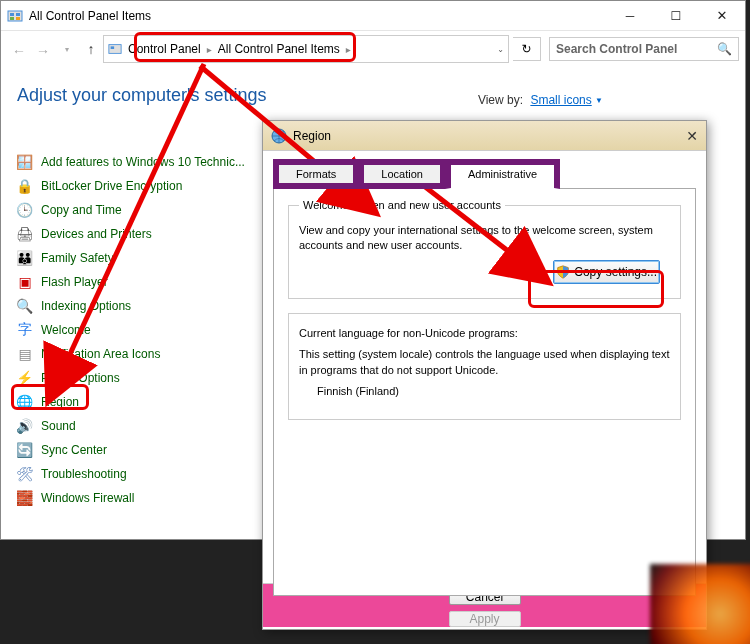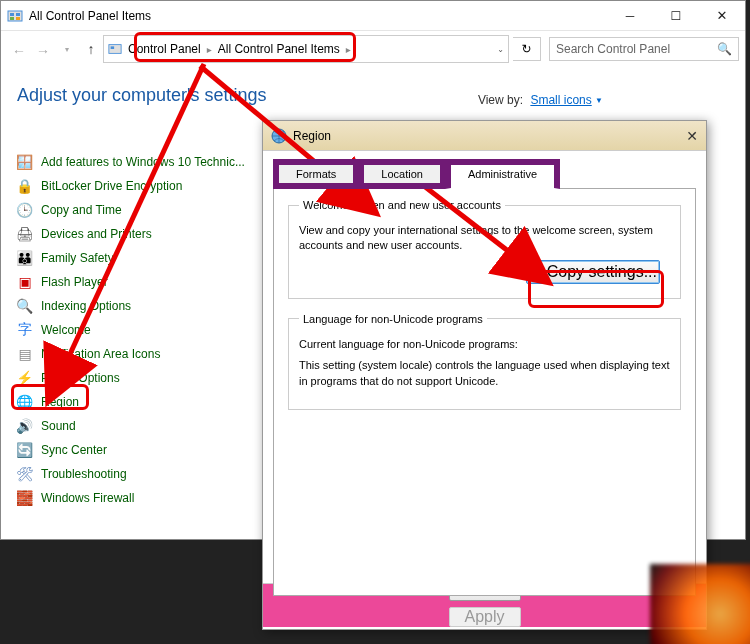--- a/index.html
+++ b/index.html
@@ -10,21 +10,21 @@
   .titlebar .title-text { flex: 1; font-size: 12px; color: #000; }
   .win-btn { width: 46px; height: 30px; display: flex; align-items: center; justify-content: center; font-size: 12px; color: #222; }
   .win-btn.close { font-size: 13px; }
   .nav { height: 36px; display: flex; align-items: center; padding: 0 6px; }
   .nav-arrow { width: 24px; height: 24px; display: flex; align-items: center; justify-content: center; font-size: 14px; color: #aaa; }
   .nav-arrow.enabled{ color:#333; }
   .breadcrumb { flex: 1; height: 28px; background: #fff; border: 1px solid #ccc; display: flex; align-items: center; padding: 0 4px; font-size: 12px; margin-right: 4px; }
   .breadcrumb .sep { margin: 0 6px; color: #888; font-size: 10px;}
   .bc-icon{ width:14px;height:14px;margin-right:6px;}
   .refresh-btn{width:28px;height:24px;border:1px solid #ccc;display:flex;align-items:center;justify-content:center;font-size:12px;margin-right:8px;border-left:none;}
-  .search { width: 190px; height: 24px; background: #fff; border: 1px solid #ccc; display: flex; align-items: center; padding: 0 6px; font-size: 12px; color: #666; }
+  .search { width: 190px; height: 24px; background: #fff; border: 1px solid #ccc; display: flex; align-items: center; padding: 0 6px; font-size: 12px; color: #666; font-weight: bold; }
   .search .s-icon { margin-left: auto; color:#5a82b9; font-size:12px;}
   .body { position: relative; padding: 18px 16px; }
   .heading { font-size: 18px; color: #1a5aa5; margin-bottom: 10px; }
   .viewby { position: absolute; right: 142px; top: 26px; font-size: 12px; }
   .viewby .vb-label{ color:#333;}
   .viewby .vb-link { color: #0066cc; margin-left: 4px; text-decoration: underline; }
   .viewby .vb-drop{ font-size:8px; color:#0066cc; vertical-align:middle;}
   .cp-list { margin-top: 44px; }
   .cp-item { display: flex; align-items: center; height: 24px; font-size: 12px; color: #005a00; }
   .cp-item .ci-icon { width: 16px; height: 16px; margin-right: 8px; display:flex; align-items:center; justify-content:center; font-size:14px;}
@@ -34,21 +34,21 @@
   .dlg-title .dlg-icon { width: 16px; height: 16px; margin-right: 6px; }
   .dlg-title .dlg-close { margin-left: auto; font-size: 14px; color: #333; }
   .dlg-body { position:relative; padding: 8px 10px; height: 432px; }
   .tabs { display:flex; font-size:11px; margin-bottom:-1px; position:relative; z-index:2;}
   .tab{ border:6px solid #701a75; padding:3px 17px; background:#f0f0f0; margin-right:-1px;}
   .tab.active{ background:#fff; border-bottom:1px solid #fff; }
   .tab-panel{ border:1px solid #aaa; padding:10px 12px; height:408px; background:#fff;}
   fieldset.group { border:1px solid #ccc; padding: 6px 10px 14px 10px; font-size:11px; margin-bottom:14px;}
   fieldset.group legend{ font-size:11px; color:#000; padding:0 4px;}
   .group p{ margin:6px 0; font-size:11px; line-height:1.4; }
-  .btn { height: 24px; padding: 0 2px; background: linear-gradient(#fbfbfb,#e8e8e8); border:1px solid #999; border-radius:2px; font-size:16px; display:inline-flex; align-items:center; gap:4px;}
+  .btn { height: 24px; padding: 0 2px; background: linear-gradient(#fbfbfb,#e8e8e8); border:1px solid #999; border-radius:2px; font-size:12px; display:inline-flex; align-items:center; gap:4px;}
   .btn-row-right{ text-align:right; margin-top:6px; padding-right:10px;}
   .shield{ width:14px;height:14px;display:inline-block;}
   .dlg-footer{ height:44px; border-top:1px solid #ccc; background:#ec4899; display:flex; align-items:center; justify-content:flex-end; padding:0 12px; gap:6px;flex-direction:column;}
   .dlg-footer .btn{ width:72px; justify-content:center;}
   .dlg-footer .btn.disabled{ color:#999; border-color:#ccc; background:#f0f0f0;}
 
   .annot{ position:absolute; border:3px solid #e80000; border-radius:6px; pointer-events:none;}
   .hl-breadcrumb{ left:134px; top:32px; width:222px; height:30px;}
   .hl-region{ left:11px; top:384px; width:78px; height:26px;}
   .hl-admtab{ left:370px; top:160px; width:76px; height:24px;}
@@ -192,23 +192,23 @@
           <button class="btn" style="border:1px solid #3a8ad8; box-shadow:inset 0 0 0 1px #8fc6f0;">
             <svg class="shield" viewBox="0 0 16 16">
                 <path d="M8 1 L14 3 V8 C14 12 8 15 8 15 C8 15 2 12 2 8 V3 Z" fill="#f0c020" stroke="#c08000"></path>
                 <path d="M8 1 L14 3 V8 C14 12 8 15 8 15 Z" fill="#4a90d9"></path>
               </svg>
             <span>Copy settings...</span>
           </button>
         </div>
       </fieldset>
       <fieldset class="group">
-        <legend>Language for non-Unicode programs</legend>
         <p>Current language for non-Unicode programs:</p>
         <p>This setting (system locale) controls the language used when displaying text in programs that do not support Unicode.</p>
+        <p style="margin-left:18px;">Finnish (Finland)</p>
       </fieldset>
     </div>
   </div>
   <div class="dlg-footer">
     <button class="btn">OK</button>
     <button class="btn">Cancel</button>
     <button class="btn disabled">Apply</button>
   </div>
 </div>
 

